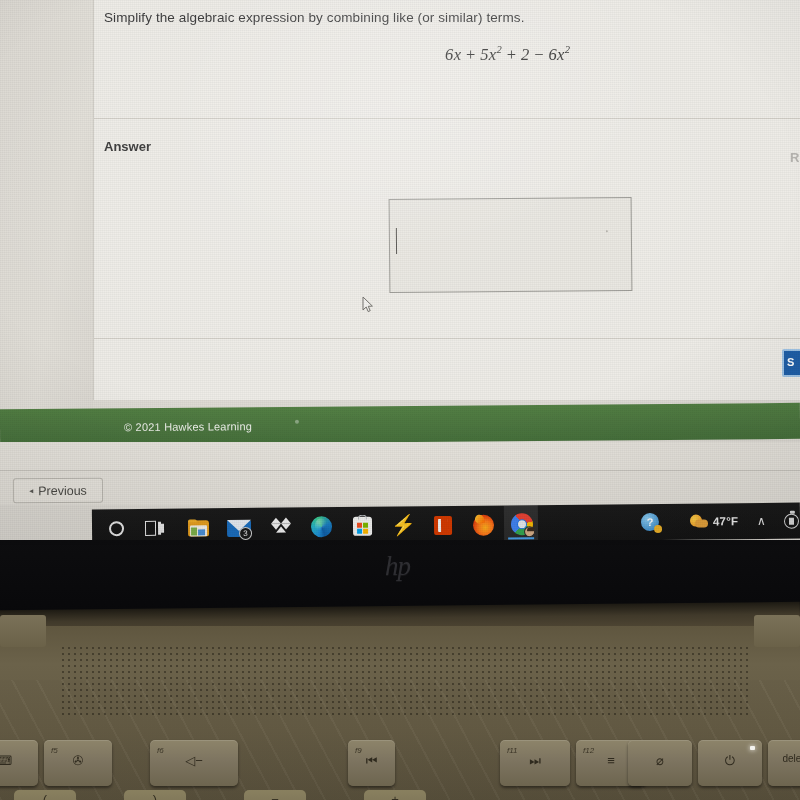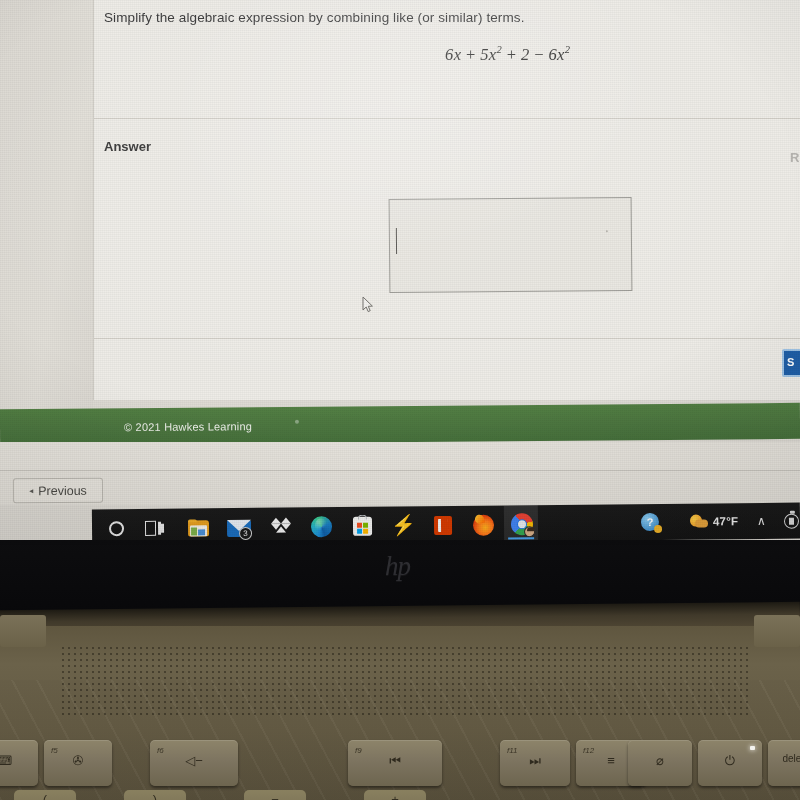--- a/index.html
+++ b/index.html
@@ -479,21 +479,21 @@
       <span class="gl">✇</span>
     </div>
 
     <div class="key" style="left:120px; width:88px;margin-left:30px;">
       <span class="fn">f6</span>
       <span class="gl">◁−</span>
     </div>
 
 
 
-    <div class="key" style="left:348px; width:94px;">
+    <div class="key" style="left:348px; width:47px;">
       <span class="fn">f9</span>
       <span class="gl">⏮</span>
     </div>
 
 
     <div class="key" style="left:500px; width:70px;">
       <span class="fn">f11</span>
       <span class="gl">⏭</span>
     </div>
 

